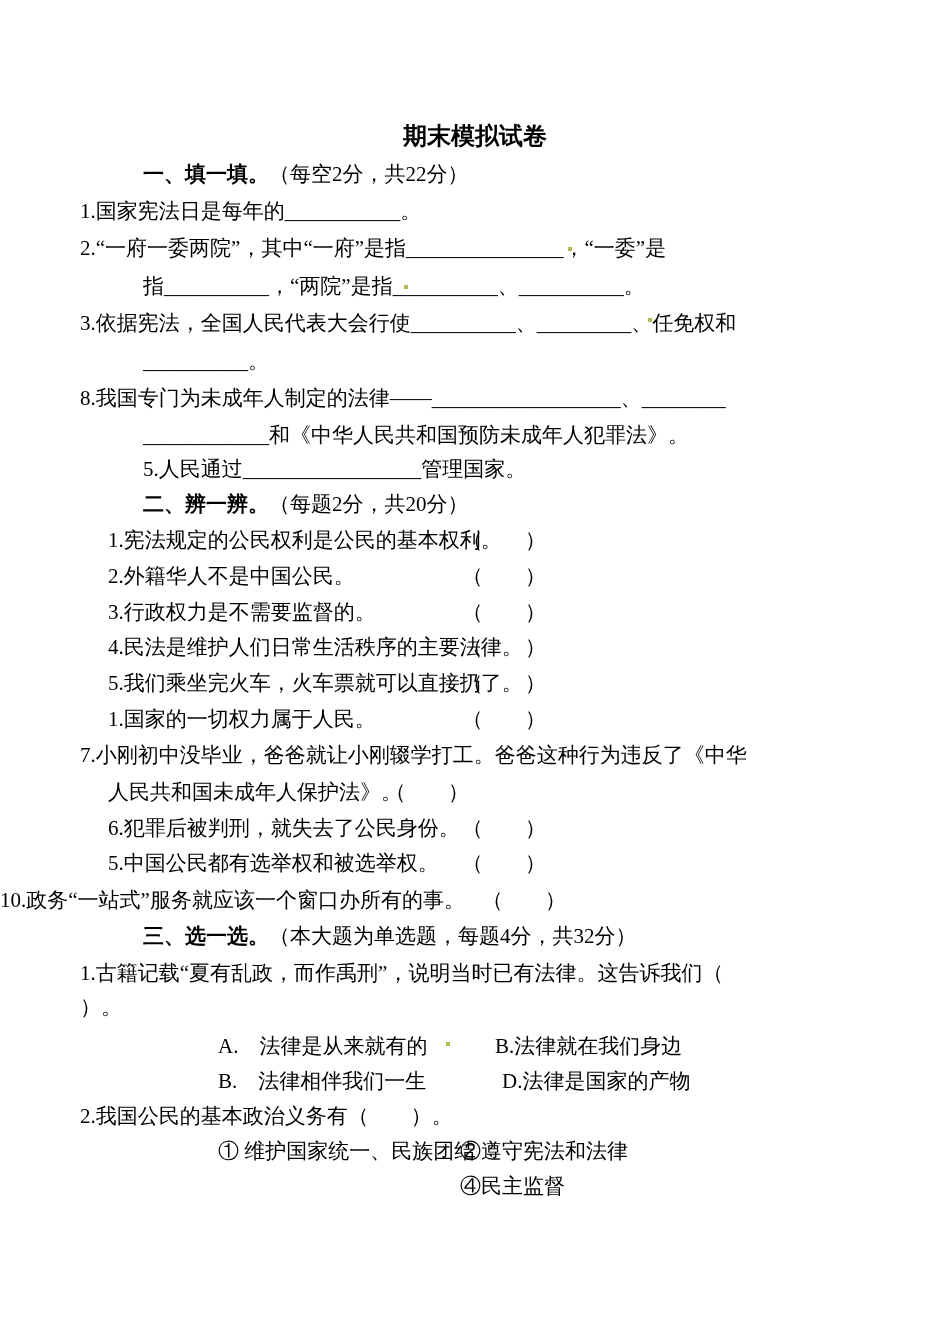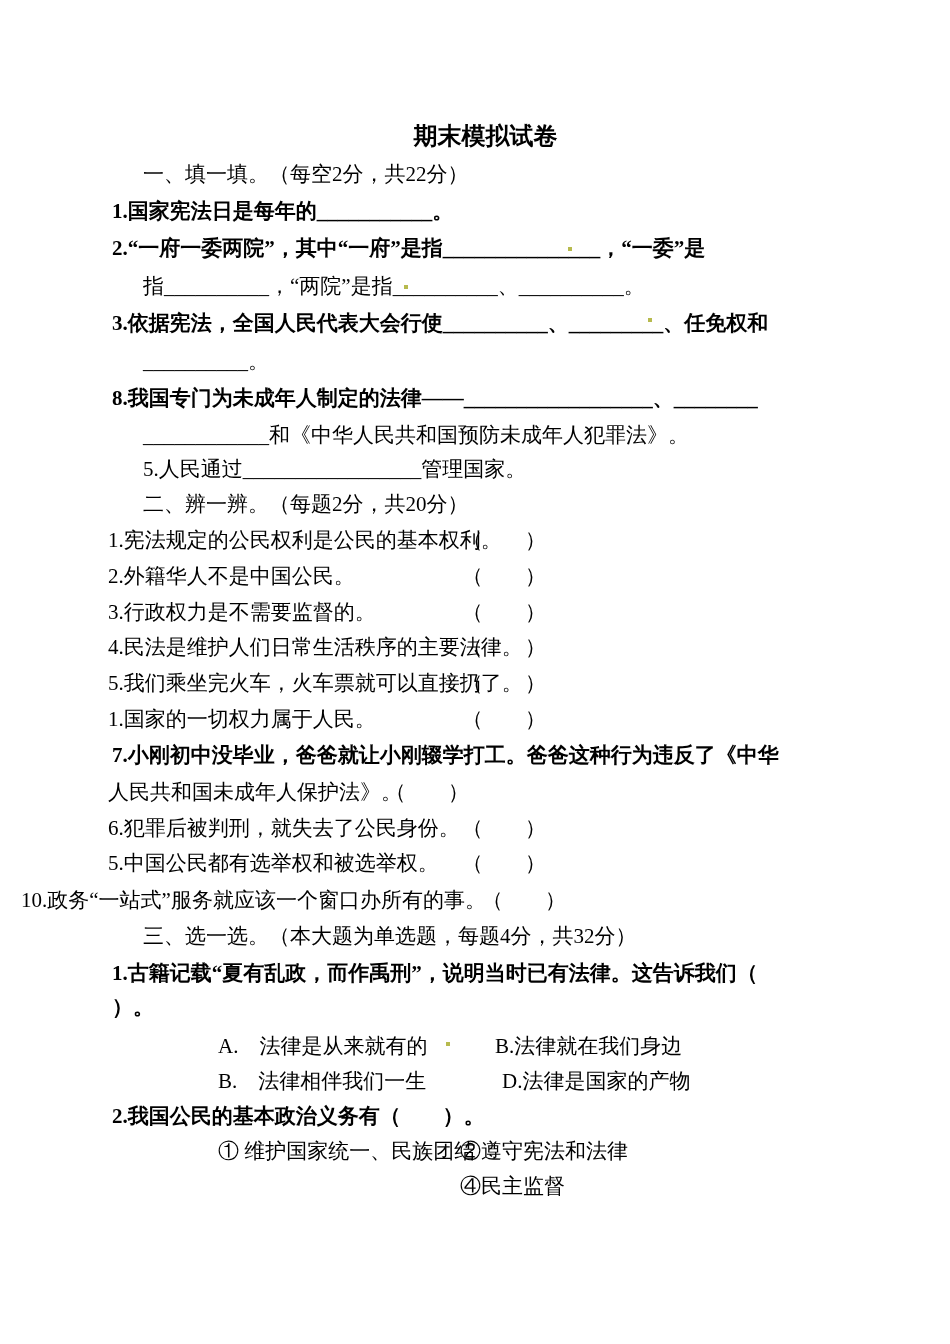--- a/index.html
+++ b/index.html
@@ -18,31 +18,30 @@
   }
   .line {
     position: absolute;
     left: 0;
     width: 950px;
     height: 32px;
     font-size: 21px;
     line-height: 30px;
     white-space: pre;
     box-sizing: border-box;
-    padding-left: 21px;
   }
   .title {
     text-align: center;
     font-weight: bold;
     font-size: 24px;
   }
   .section { padding-left: 143px; }
-  .section b { font-weight: normal; }
+  .section b { font-weight: bold; }
   .margin  { padding-left: 143px; }
-  .item    { padding-left: 112px; font-weight: bold; }
+  .item    { padding-left: 80px; }
   .tf      { padding-left: 108px; }
   .tf-deep { }
   .cols    { padding-left: 218px; }
   .paren, .col2 {
     position: absolute;
     top: 0;
     white-space: pre;
   }
   .stray-dot {
     position: absolute;

